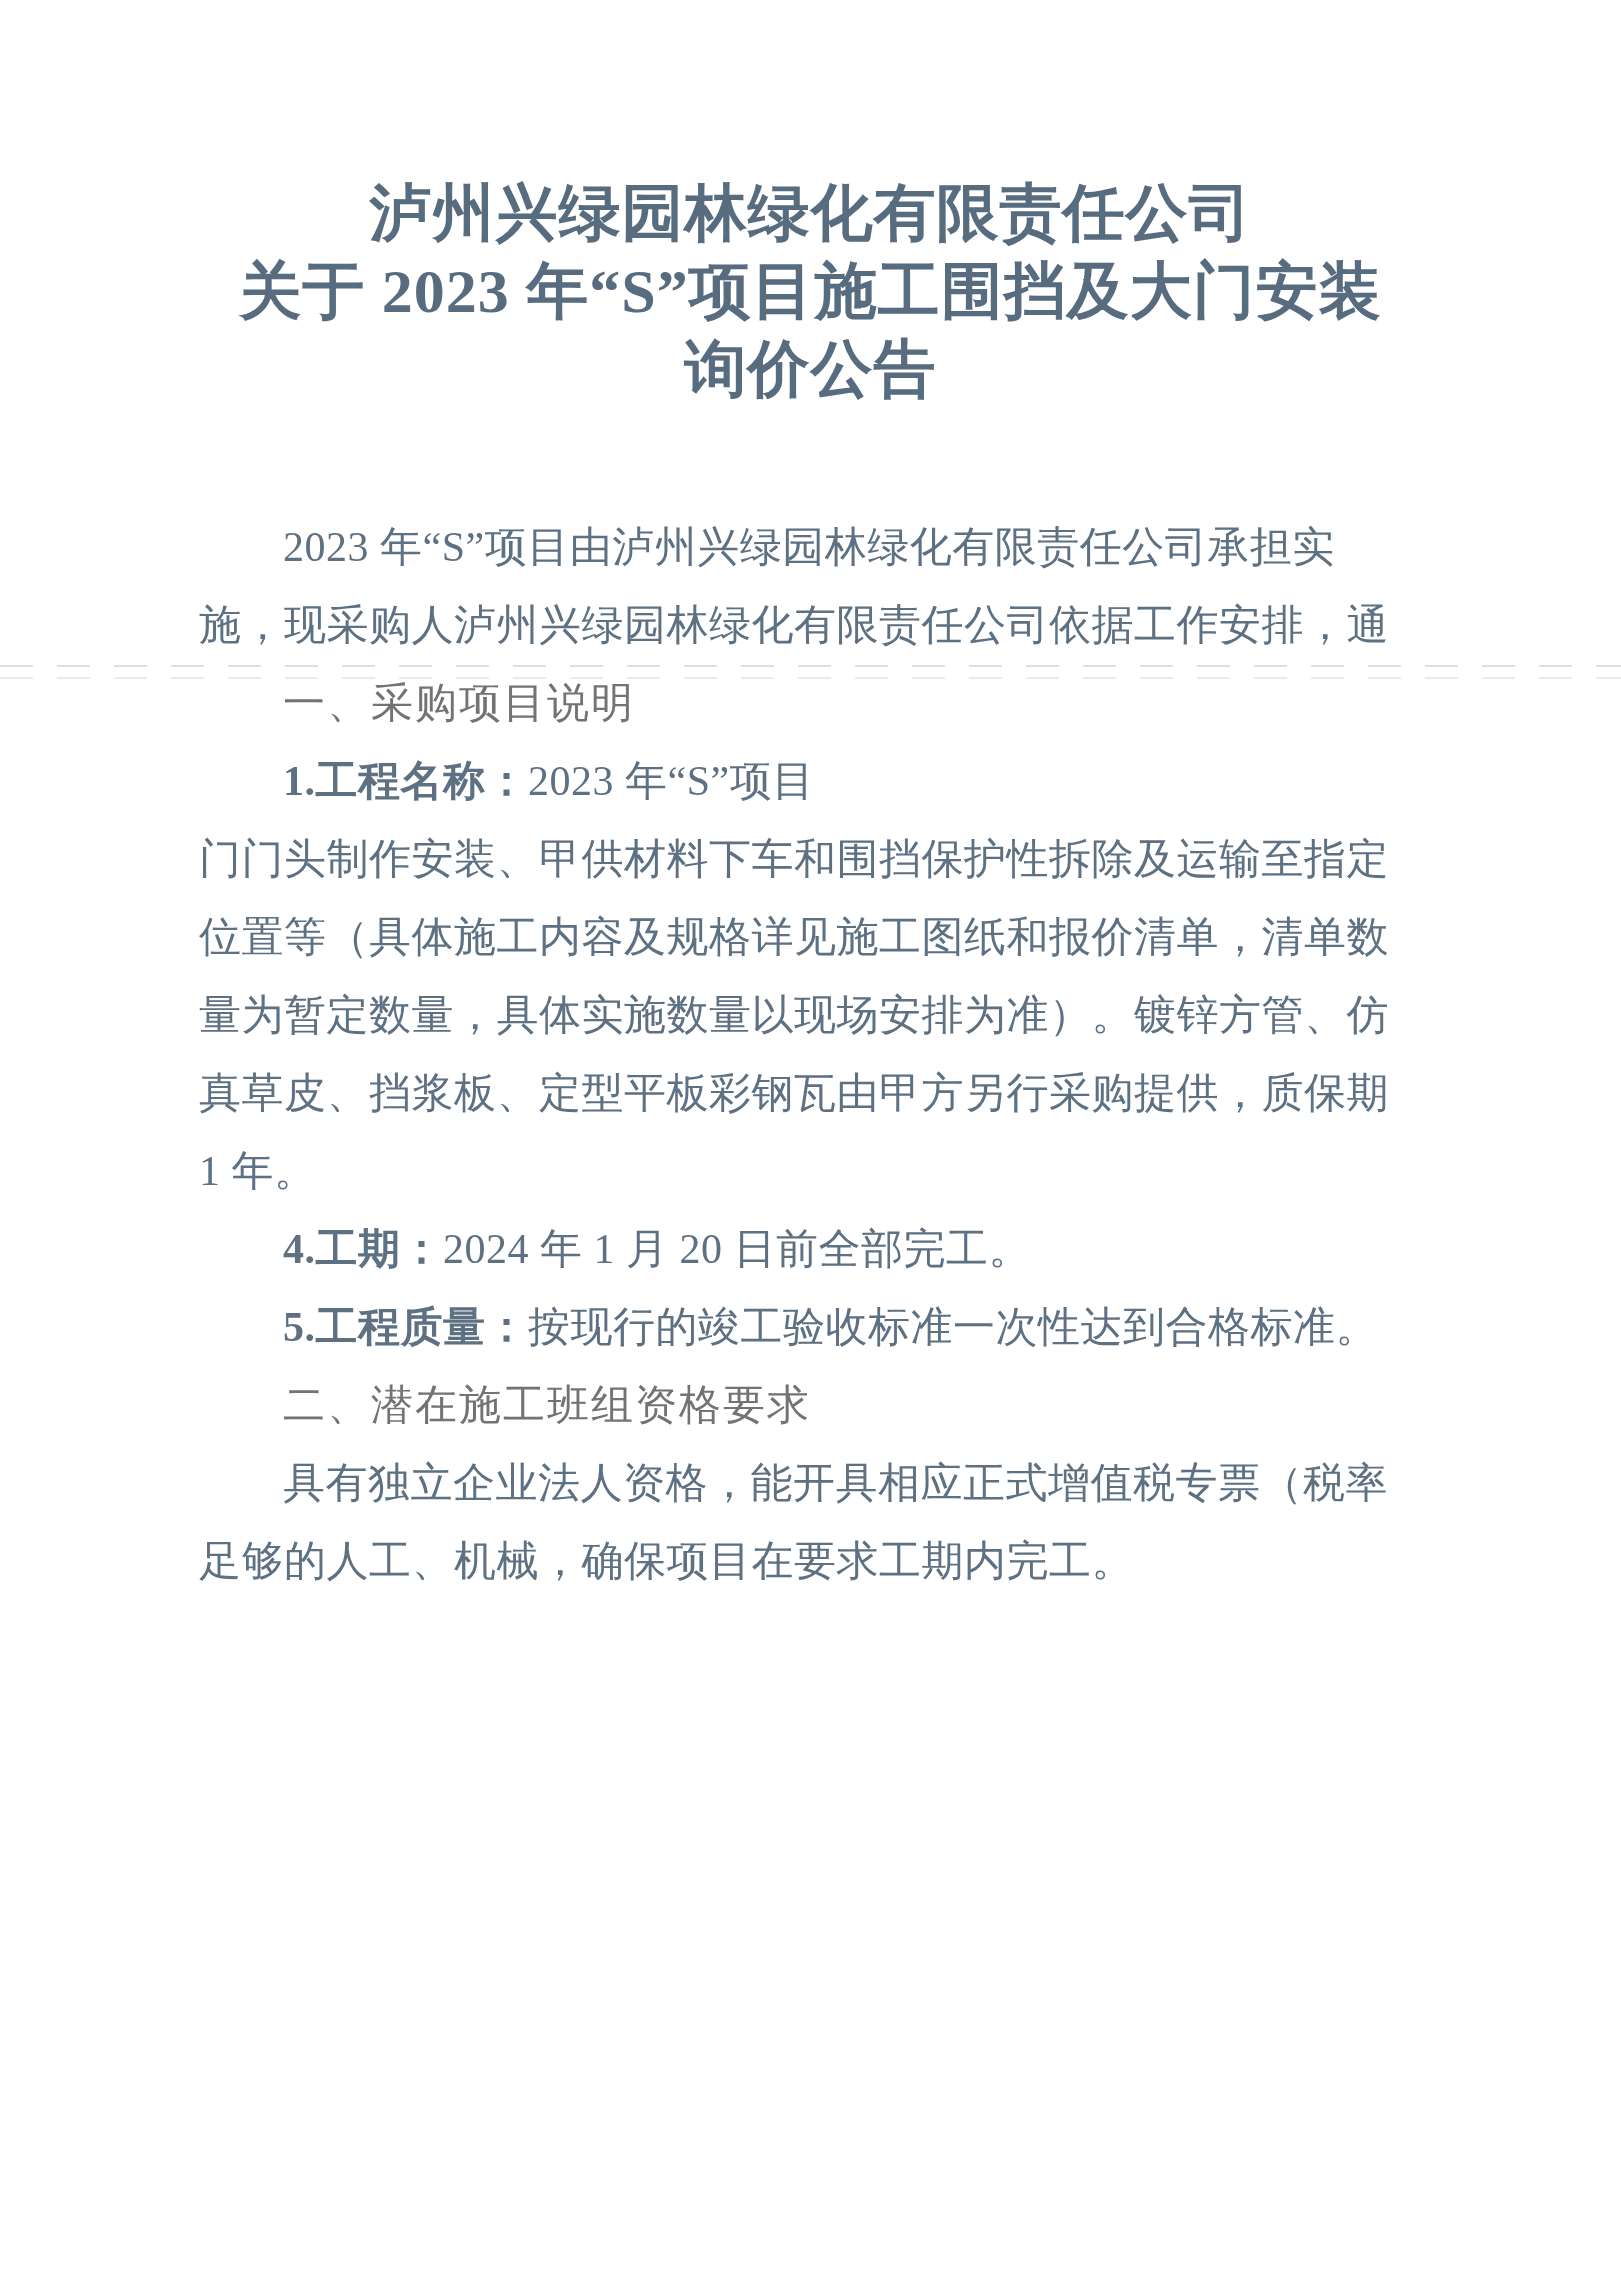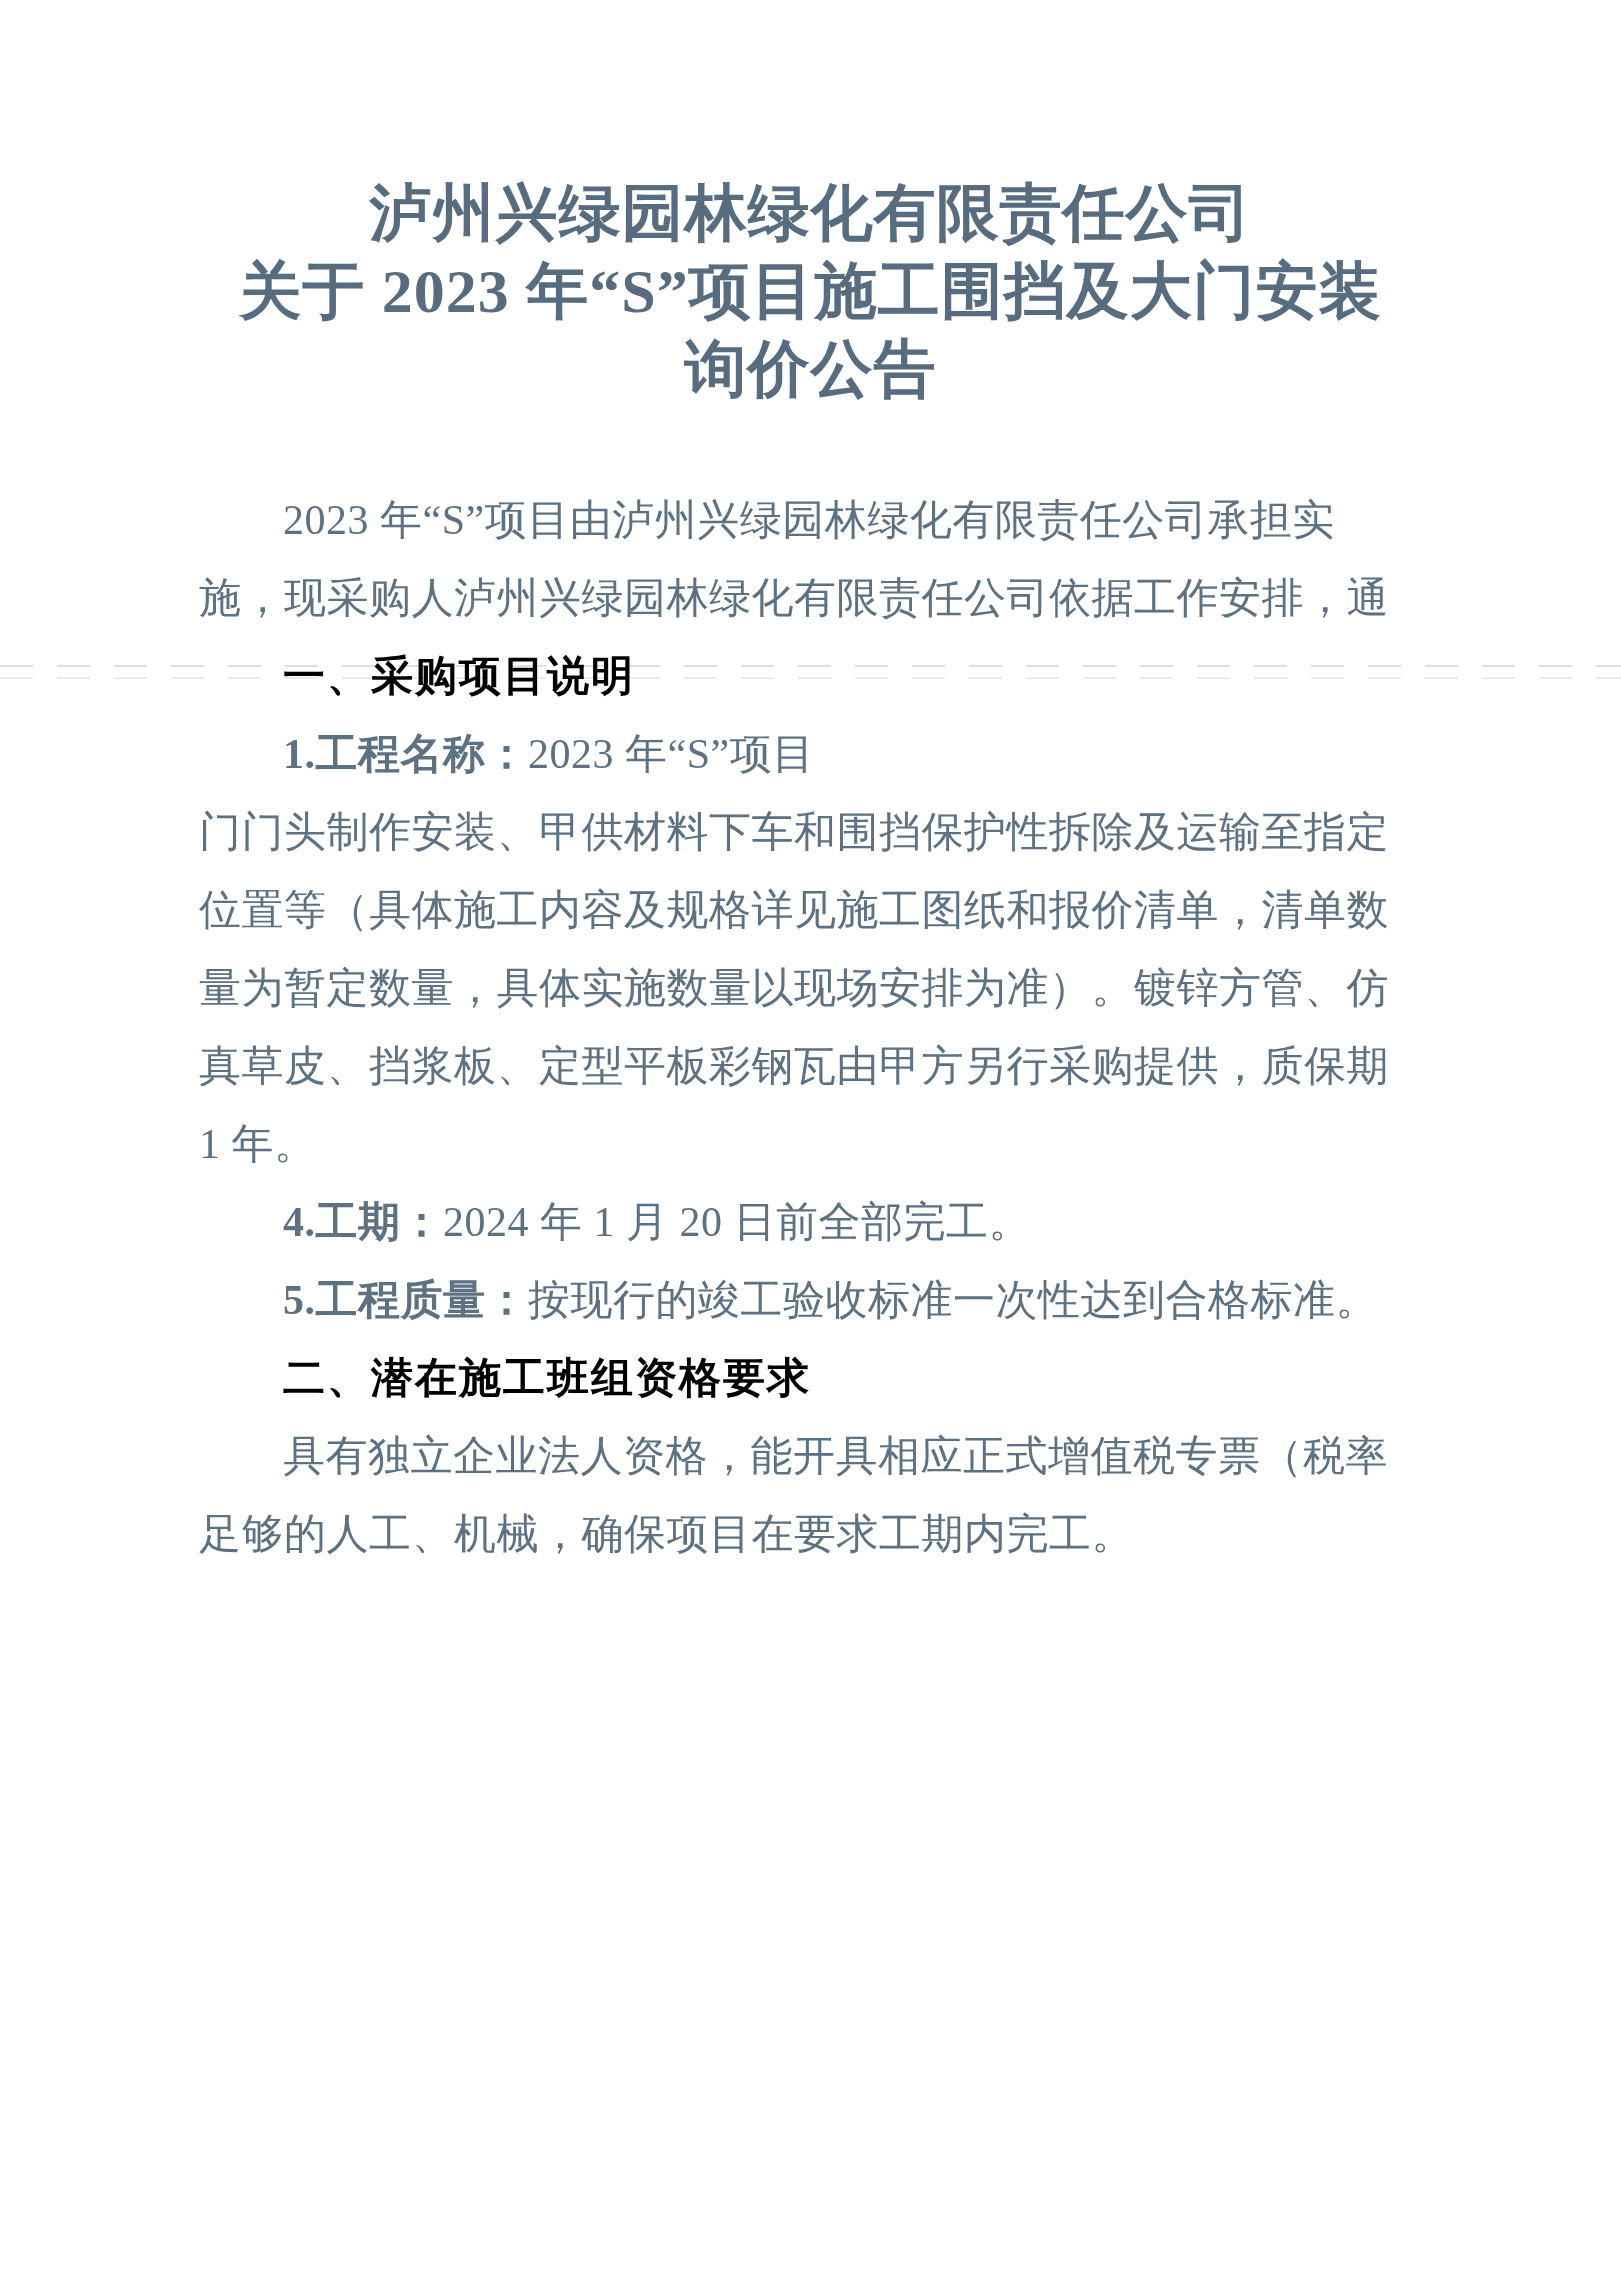--- a/index.html
+++ b/index.html
@@ -34,36 +34,36 @@
     text-align: center;
     color: #586c80;
     font-weight: bold;
     font-size: 62px;
     line-height: 78px;
     letter-spacing: 1px;
     white-space: nowrap;
   }
   .body-block {
     position: absolute;
-    top: 481px;
+    top: 508px;
     left: 199px;
     width: 1228px;
     color: #5d7183;
     font-size: 42px;
     line-height: 78px;
     letter-spacing: 0.5px;
     white-space: nowrap;
   }
   .line { width: 100%; }
   .line.indent { padding-left: 84px; }
   .line .b { font-weight: bold; }
   .line.heading .b {
     font-family: "Liberation Sans", "DejaVu Sans", sans-serif;
-    font-weight: bold;
-    color: #000000;
+    font-weight: normal;
+    color: #737373;
     letter-spacing: 2px;
   }
 </style>
 </head>
 <body>
 
 <div class="page">
 
   <div class="scan-line l1"></div>
   <div class="scan-line l2"></div>

